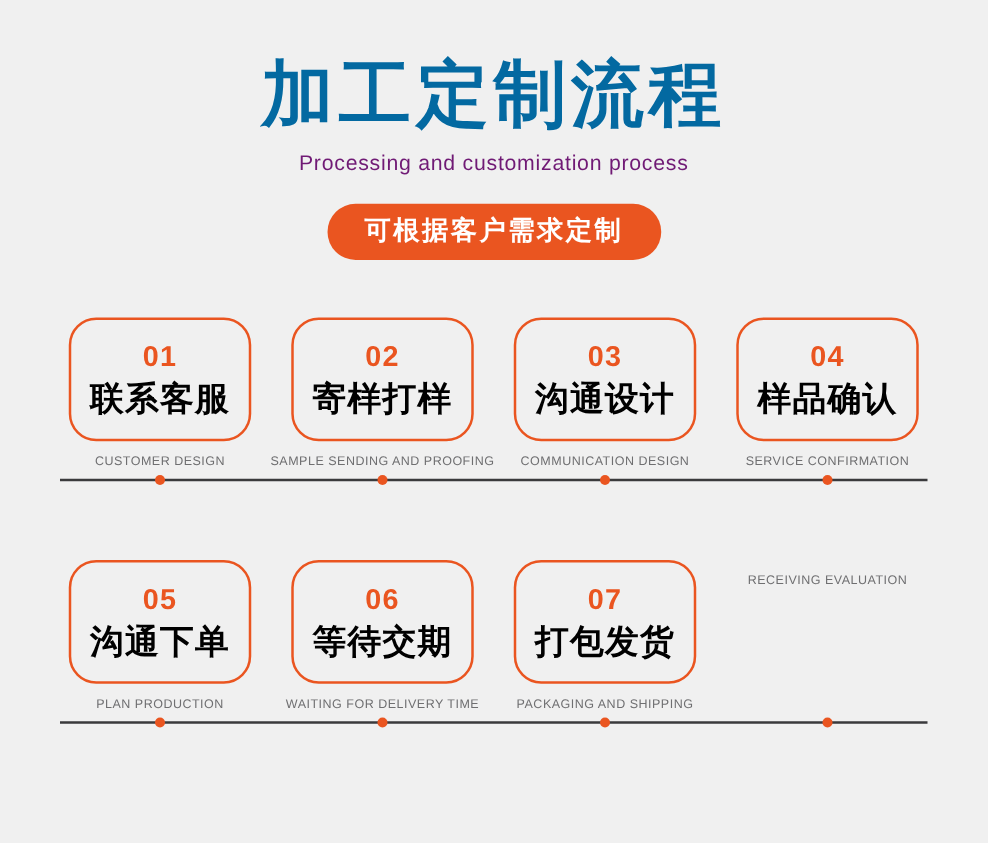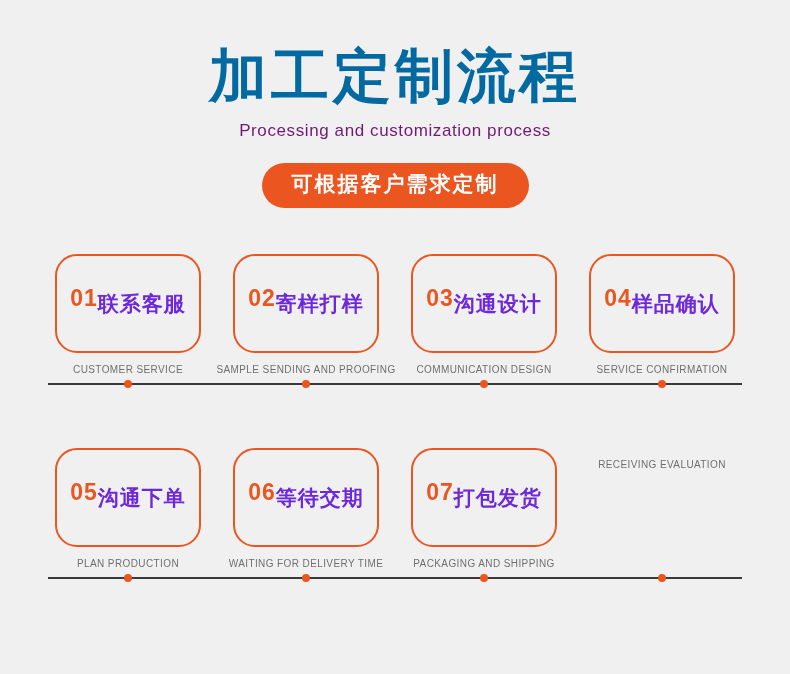--- a/index.html
+++ b/index.html
@@ -71,36 +71,36 @@
     gap: 32px;
   }
   .card {
     width: 146px;
     height: 99px;
     box-sizing: border-box;
     background: #f0f0f0;
     border: 2px solid #ea5520;
     border-radius: 22px;
     display: flex;
-    flex-direction: row;
+    flex-direction: column;
     align-items: center;
     justify-content: center;
     position: relative;
   }
   .card .num {
     color: #ea5520;
     font-size: 23px;
     font-weight: bold;
     line-height: 1;
     margin-bottom: 9px;
     letter-spacing: 1px;
   }
   .card .cn {
-    color: #6d28d9;
-    font-size: 21px;
+    color: #000000;
+    font-size: 27px;
     font-weight: bold;
     letter-spacing: 1px;
     line-height: 1;
   }
   .cell {
     display: flex;
     flex-direction: column;
     align-items: center;
     width: 146px;
   }
@@ -148,21 +148,21 @@
   <div class="rows">
 
     <div class="row">
       <div class="cards">
 
         <div class="cell">
           <div class="card">
             <div class="num">01</div>
             <div class="cn">联系客服</div>
           </div>
-          <div class="en">CUSTOMER SERVICE</div>
+          <div class="en">CUSTOMER DESIGN</div>
         </div>
 
         <div class="cell">
           <div class="card">
             <div class="num">02</div>
             <div class="cn">寄样打样</div>
           </div>
           <div class="en">SAMPLE SENDING AND PROOFING</div>
         </div>
 

